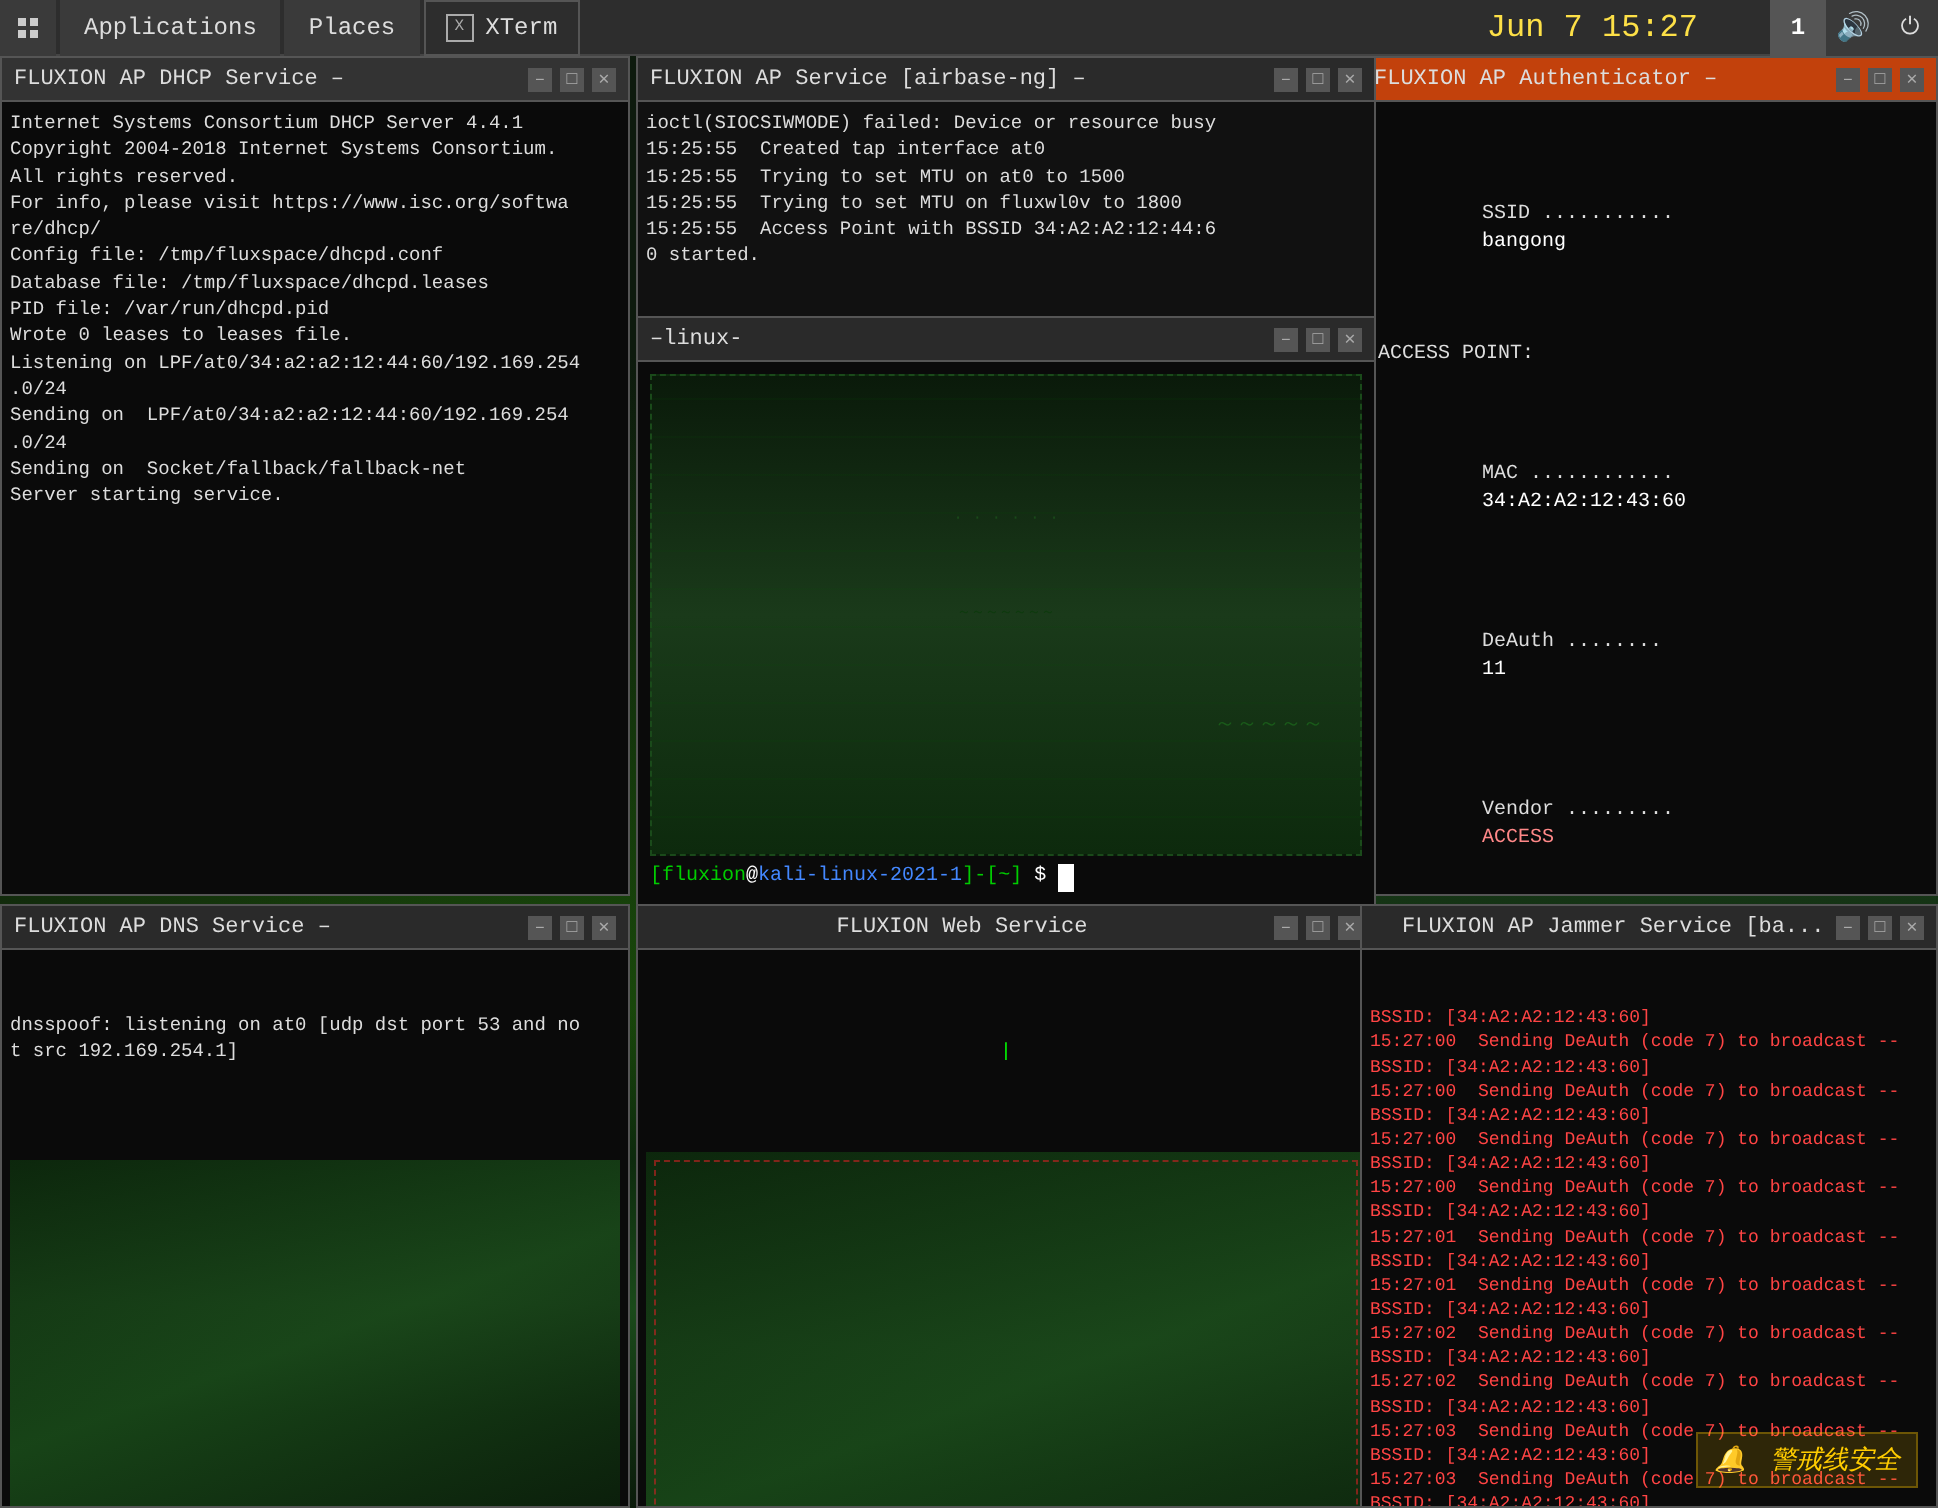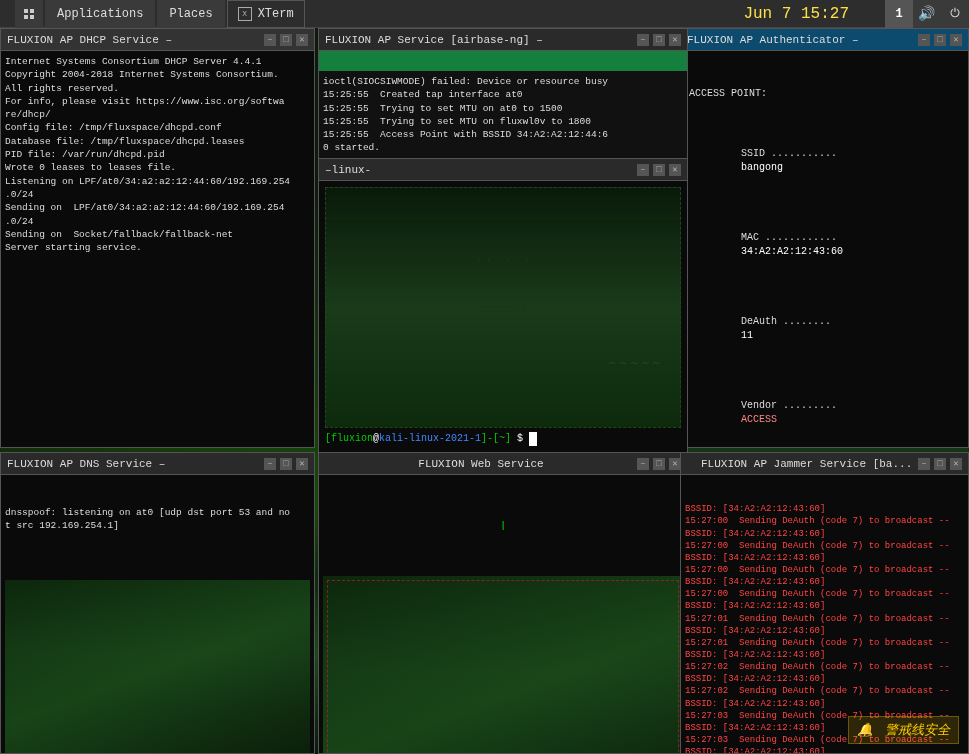--- a/index.html
+++ b/index.html
@@ -20,21 +20,20 @@
       display: flex;
       align-items: center;
       position: relative;
       z-index: 100;
       border-bottom: 1px solid #444;
     }
     .taskbar-left {
       display: flex;
       align-items: center;
       gap: 2px;
-      margin-left: 15px;
     }
     .taskbar-apps-icon {
       width: 28px;
       height: 28px;
       background: #3a3a3a;
       display: flex;
       align-items: center;
       justify-content: center;
       cursor: pointer;
     }
@@ -369,21 +368,21 @@
 
   <div class="window ap-service-window" style="z-index:11; background:#15803d;">
     <div class="window-titlebar" style="background:#2a2a2a;">
       <span class="window-title">FLUXION AP Service [airbase-ng] – </span>
       <div class="window-controls">
         <div class="win-ctrl">–</div>
         <div class="win-ctrl">□</div>
         <div class="win-ctrl">✕</div>
       </div>
     </div>
-    <div class="window-body dark-bg" style="font-size:9.5px; color:#ddd; background:#111;margin-top:20px;">ioctl(SIOCSIWMODE) failed: Device or resource busy
+    <div class="window-body dark-bg" style="font-size:9.5px; color:#ddd; background:#111;">ioctl(SIOCSIWMODE) failed: Device or resource busy
 15:25:55  Created tap interface at0
 15:25:55  Trying to set MTU on at0 to 1500
 15:25:55  Trying to set MTU on fluxwl0v to 1800
 15:25:55  Access Point with BSSID 34:A2:A2:12:44:6
 0 started.</div>
   </div>
 
   <div class="window terminal-window" style="z-index:12; background:#0a0a0a;">
     <div class="window-titlebar" style="background:#2a2a2a;">
       <span class="window-title" style="color:#ddd;">–linux-</span>
@@ -402,34 +401,34 @@
           <div style="color:#1a5a1a; font-size:11px; text-align:right; margin-top:15px; margin-right:10px;">～～～～～</div>
         </div>
       </div>
       <div class="terminal-prompt-line">
         <span style="color:#00cc00;">[fluxion</span><span style="color:#fff;">@</span><span style="color:#4488ff;">kali-linux-2021-1</span><span style="color:#00cc00;">]-[~]</span><span style="color:#fff;"> $ </span><span style="background:#fff; color:#000; display:inline-block; width:8px;">&nbsp;</span>
       </div>
     </div>
   </div>
 
   <div class="window auth-window" style="z-index:10; background:#0a0a0a;">
-    <div class="window-titlebar" style="background:#0c4a6e;">
+    <div class="window-titlebar" style="background:#c2410c;">
       <span class="window-title">FLUXION AP Authenticator –</span>
       <div class="window-controls">
         <div class="win-ctrl">–</div>
         <div class="win-ctrl">□</div>
         <div class="win-ctrl">✕</div>
       </div>
     </div>
     <div class="window-body dark-bg" style="background:#0a0a0a; color:#ddd; font-size:10px; padding:8px;">
-      <div style="margin-bottom:4px;">ACCESS POINT:</div>
       <div style="margin-left:4px;">
         <span>SSID ...........</span>
         <span style="color:#fff;">bangong</span>
       </div>
+      <div style="margin-bottom:4px;">ACCESS POINT:</div>
       <div style="margin-left:4px;">
         <span>MAC ............</span>
         <span style="color:#fff;">34:A2:A2:12:43:60</span>
       </div>
       <div style="margin-left:4px;">
         <span>DeAuth ........</span>
         <span style="color:#fff;">11</span>
       </div>
       <div style="margin-left:4px;">
         <span>Vendor .........</span>

